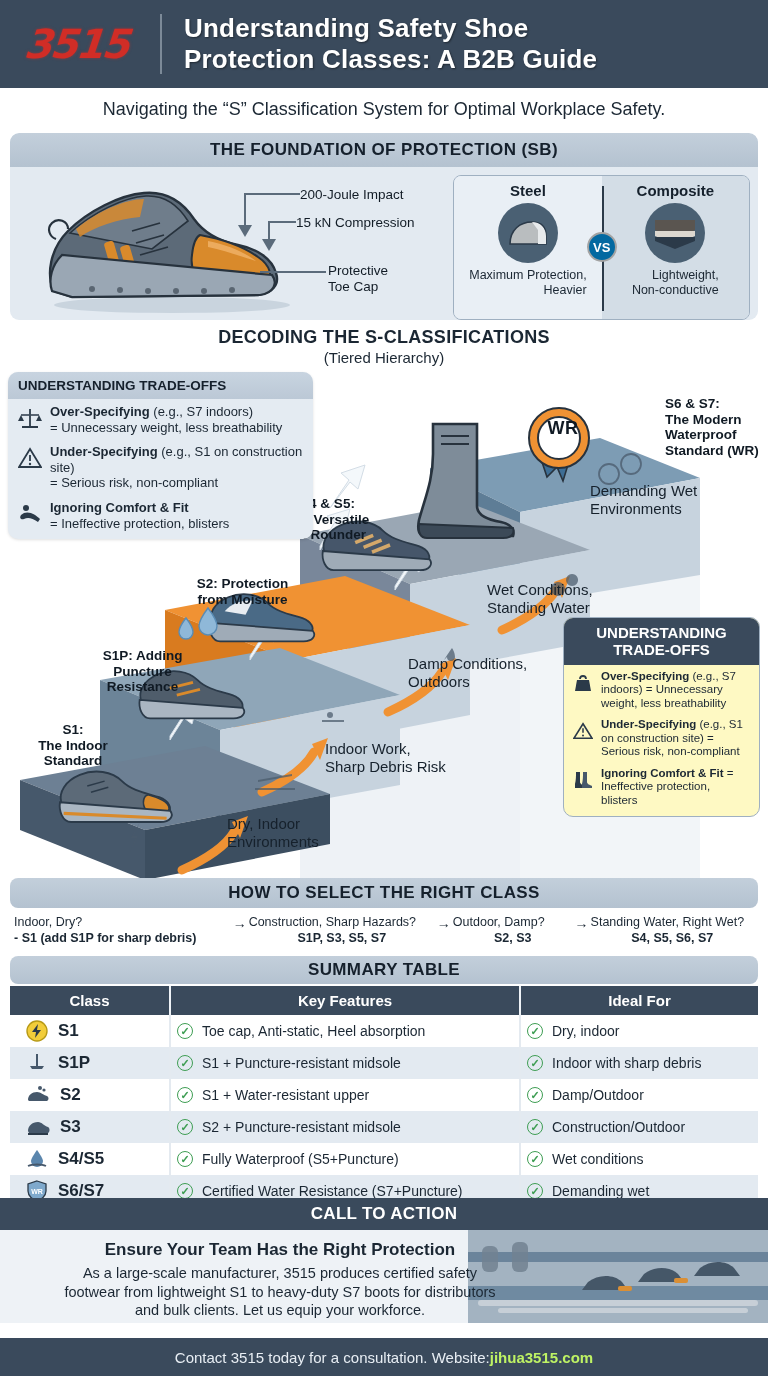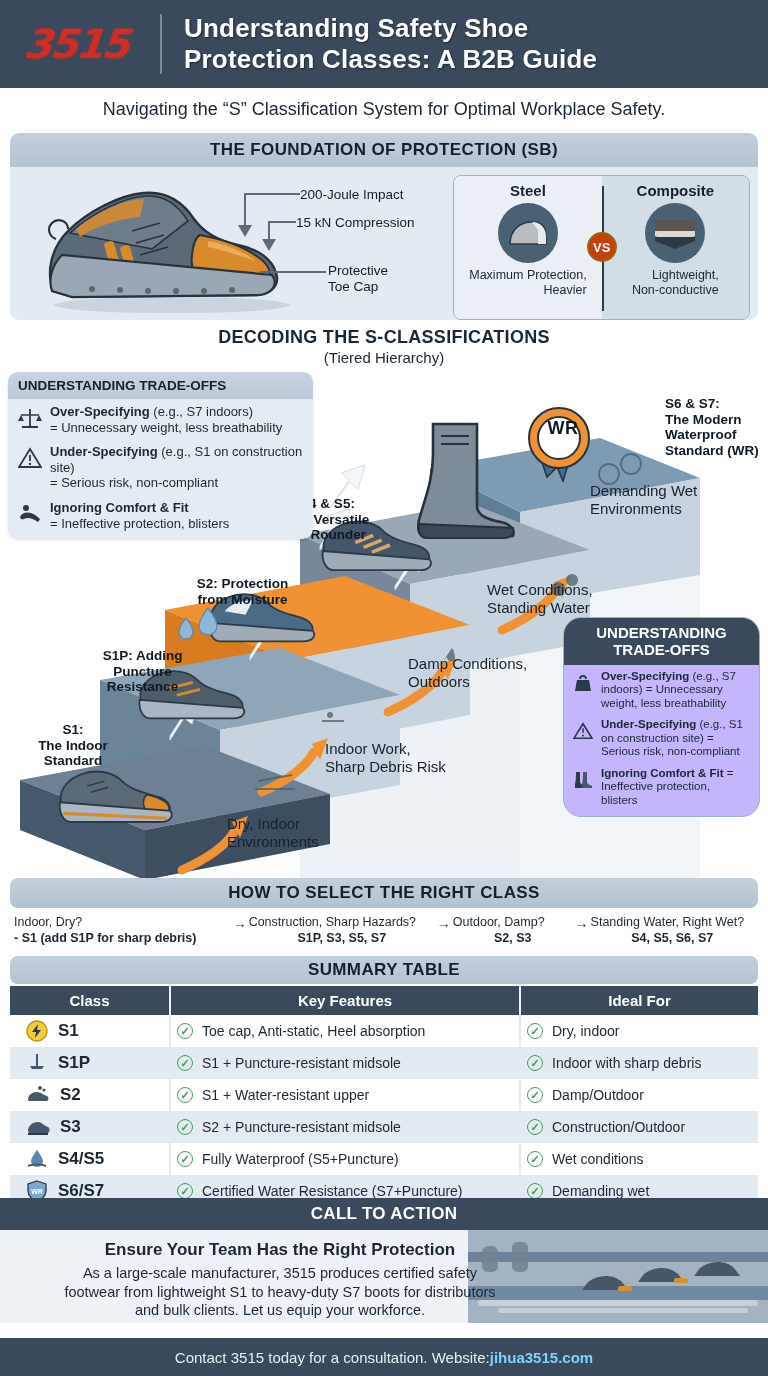--- a/index.html
+++ b/index.html
@@ -65,23 +65,23 @@
              justify-content:flex-start; padding-top:6px; }
   .vs-half.left { background:#e9eff5; }
   .vs-half.right { background:#d3dde6; }
   .vs-title { font-size:15px; font-weight:800; color:#15202c; }
   .vs-cap { font-size:12.5px; text-align:right; line-height:1.2; color:#1b2733; margin-top:2px;}
   .disc { width:60px; height:60px; border-radius:50%; margin:4px 0 3px 0; }
   .disc.steel { background:#4a6073; display:flex;align-items:center;justify-content:center; }
   .disc.comp { background:#4a6073; display:flex;align-items:center;justify-content:center; }
   .vs-badge {
     position:absolute; left:50%; top:56px; transform:translateX(-50%);
-    width:30px;height:30px;border-radius:50%;background:#c2410c;color:#fff;
+    width:30px;height:30px;border-radius:50%;background:#0369a1;color:#fff;
     font-size:13px;font-weight:800;display:flex;align-items:center;justify-content:center;
-    border:2px solid #a16207;
+    border:2px solid #a3a3a3;
   }
   .vs-rule { position:absolute; left:50%; top:10px; width:2px; height:125px; background:#2b3a49; }
 
   
   .decode-title {
     position:absolute; left:0; top:327px; width:768px; text-align:center;
     font-size:18px; font-weight:800; letter-spacing:.3px;
   }
   .decode-sub {
     position:absolute; left:0; top:349px; width:768px; text-align:center;
@@ -101,21 +101,21 @@
     overflow:hidden;
   }
   .to-left .hd { background:linear-gradient(180deg,#c8d4e0,#bbc8d6); font-size:13.5px;
                  font-weight:800; padding:6px 10px; color:#15202c; }
   .to-row { display:flex; gap:7px; padding:5px 9px 4px 9px; align-items:flex-start; }
   .to-ico { width:26px; flex:0 0 26px; display:flex; justify-content:center; padding-top:3px; }
   .to-txt { font-size:13px; line-height:1.2; }
 
   .to-right {
     position:absolute; left:563px; top:257px; width:197px;
-    background:#c4b5fd; border:1.5px solid #9fb0c1; border-radius:18px; overflow:hidden;
+    background:#fef9c3; border:1.5px solid #9fb0c1; border-radius:10px; overflow:hidden;
   }
   .to-right .hd { background:#3a4a5c; color:#fff; font-size:15px; font-weight:800;
                   text-align:center; padding:7px 4px; line-height:1.1; }
   .to-right .to-txt { font-size:11.5px; line-height:1.17; }
   .to-right .to-row { padding:5px 16px 3px 8px; }
   .to-right .to-ico { width:22px; flex:0 0 22px; }
 
   
   .selector { position:absolute; left:10px; top:878px; width:748px; }
   .selector .band { height:30px; line-height:30px; font-size:17px; }
@@ -154,21 +154,21 @@
               background:#eef2f6; overflow:hidden; }
   .cta-photo { position:absolute; right:0; top:0; width:300px; height:108px;
                background:linear-gradient(160deg,#b9c3cd 0%,#8e9dab 40%,#6f8092 100%);
                opacity:.95; }
   .cta-text { position:relative; width:560px; text-align:center; padding-top:10px; }
   .cta-h { font-size:17px; font-weight:800; margin-bottom:4px; }
   .cta-p { font-size:14.5px; line-height:1.28; }
   .foot { position:absolute; left:0; top:1338px; width:768px; height:38px;
           background:#3a4a5c; color:#e8eef4; font-size:15px;
           display:flex; align-items:center; justify-content:center; }
-  .foot b { color:#7dd3fc; font-weight:800; }
+  .foot b { color:#bef264; font-weight:800; }
 </style>
 </head>
 <body>
 
 <div class="page">
 
   <div class="header">
     <div class="logo-wrap">
       <div class="logo">3515</div>
     </div>

